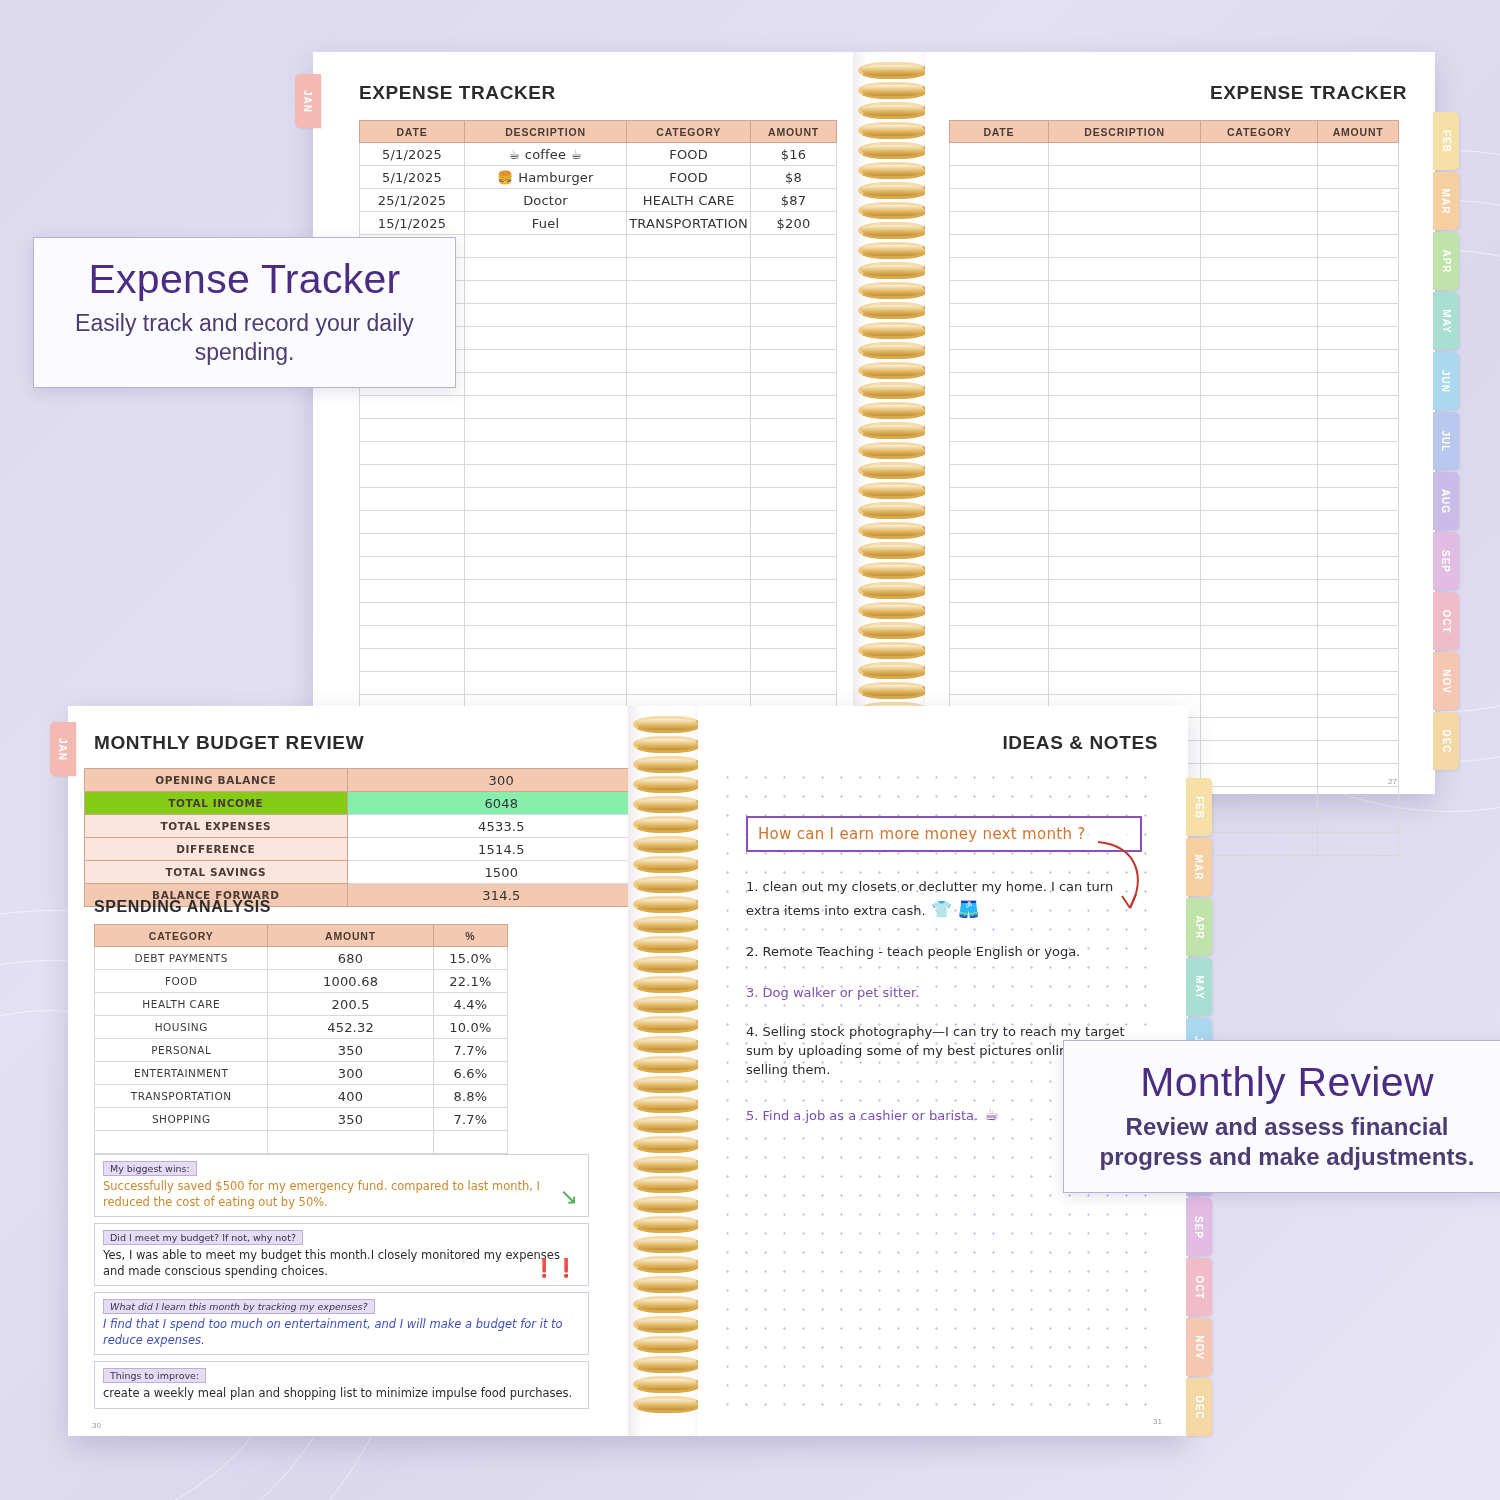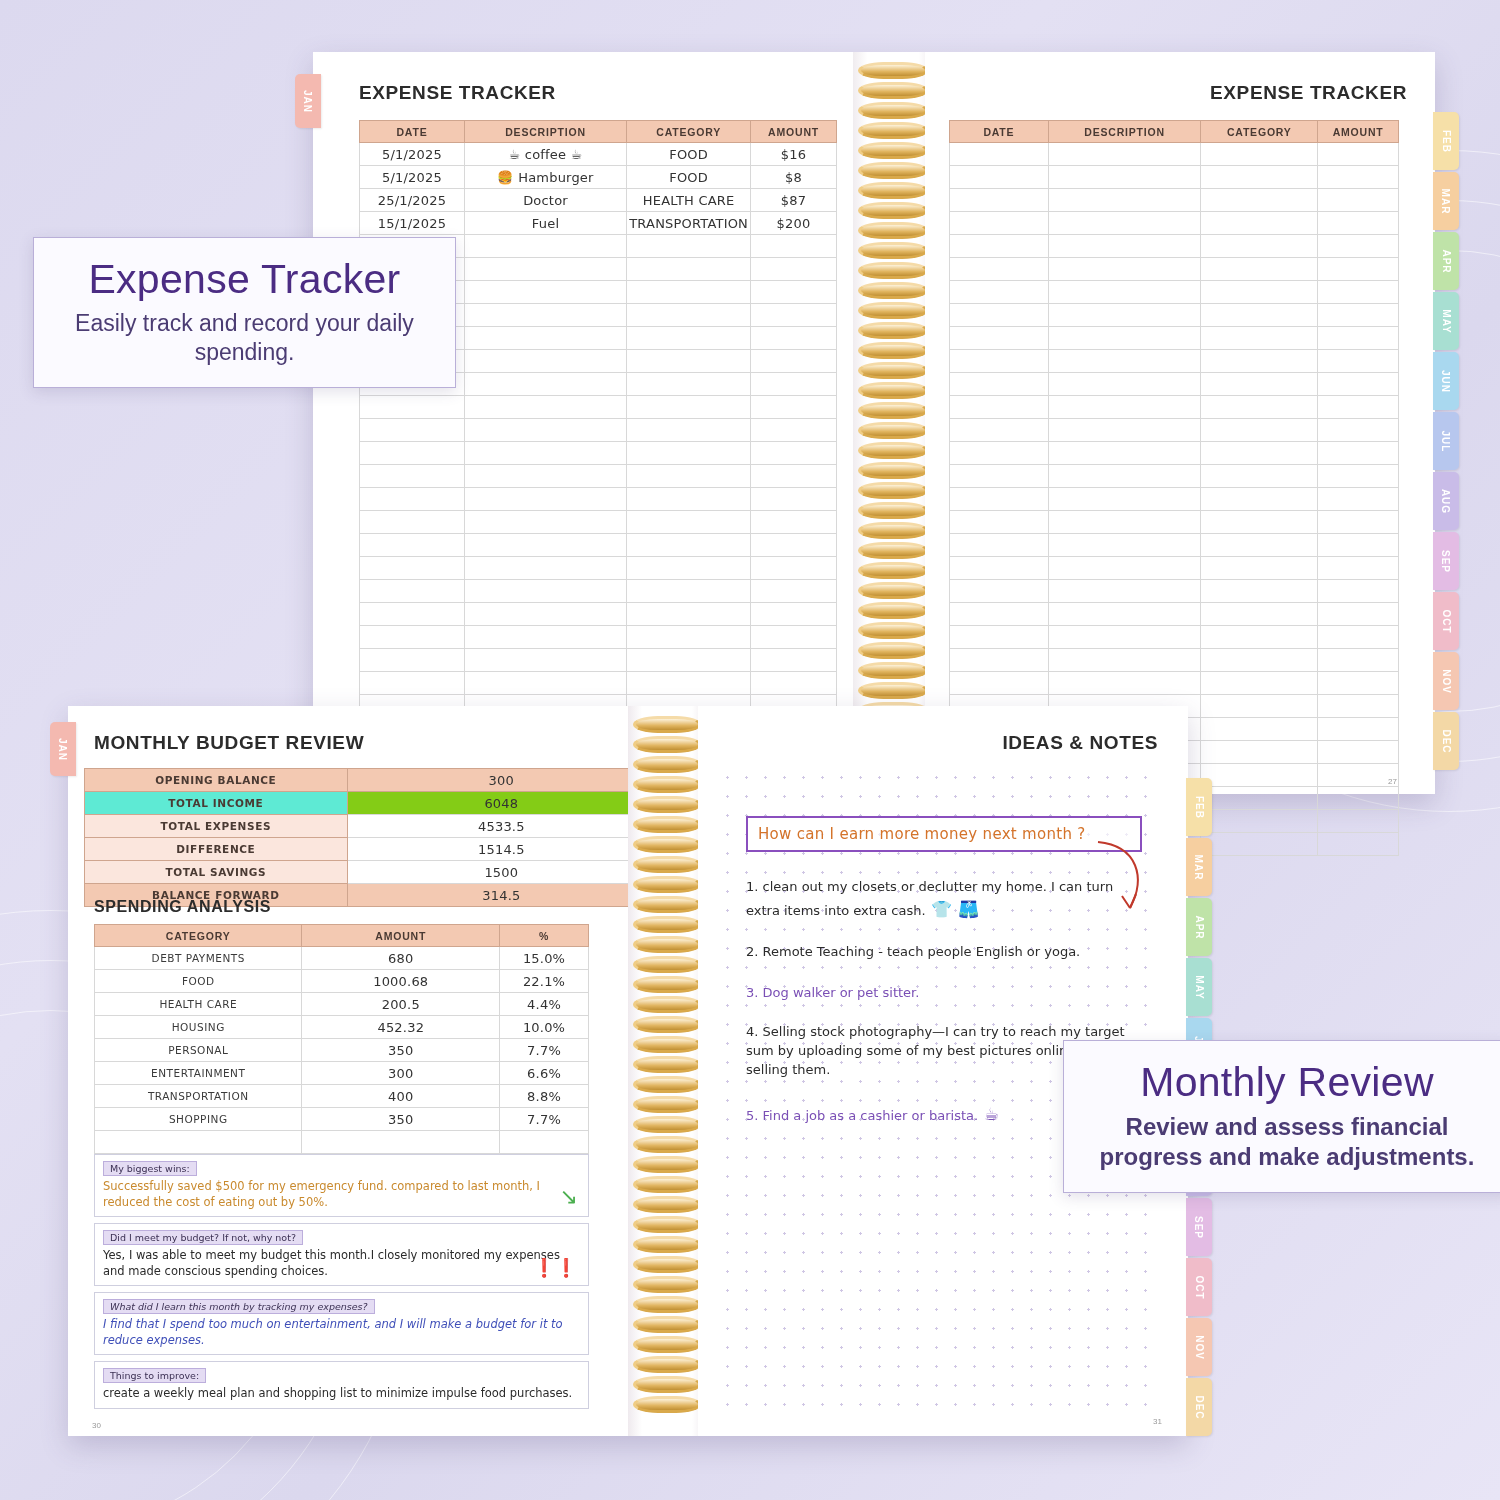--- a/index.html
+++ b/index.html
@@ -718,22 +718,22 @@
         <colgroup>
             <col style="width:46%">
             <col style="width:54%">
           </colgroup>
         <tbody id="budget-body">
             <tr>
               <td style="font-size: 10.5px; letter-spacing: 0.6px; font-weight: 600; color: rgb(74, 58, 51); background: rgb(243, 201, 178); border-color: rgb(207, 165, 142);">OPENING BALANCE</td>
               <td class="hand" style="background: rgb(243, 201, 178); border-color: rgb(207, 165, 142);">300</td>
             </tr>
             <tr>
-              <td style="font-size: 10.5px; letter-spacing: 0.6px; font-weight: 600; color: rgb(74, 58, 51); background: #5eead4; border-color: rgb(207, 165, 142);">TOTAL INCOME</td>
-              <td class="hand" style="background: #84cc16; border-color: rgb(216, 216, 216);">6048</td>
+              <td style="font-size: 10.5px; letter-spacing: 0.6px; font-weight: 600; color: rgb(74, 58, 51); background: #84cc16; border-color: rgb(207, 165, 142);">TOTAL INCOME</td>
+              <td class="hand" style="background: #86efac; border-color: rgb(216, 216, 216);">6048</td>
             </tr>
             <tr>
               <td style="font-size: 10.5px; letter-spacing: 0.6px; font-weight: 600; color: rgb(74, 58, 51); background: rgb(251, 230, 221); border-color: rgb(207, 165, 142);">TOTAL EXPENSES</td>
               <td class="hand" style="background: rgb(255, 255, 255); border-color: rgb(216, 216, 216);">4533.5</td>
             </tr>
             <tr>
               <td style="font-size: 10.5px; letter-spacing: 0.6px; font-weight: 600; color: rgb(74, 58, 51); background: rgb(251, 230, 221); border-color: rgb(207, 165, 142);">DIFFERENCE</td>
               <td class="hand" style="background: rgb(255, 255, 255); border-color: rgb(216, 216, 216);">1514.5</td>
             </tr>
             <tr>
@@ -741,21 +741,21 @@
               <td class="hand" style="background: rgb(255, 255, 255); border-color: rgb(216, 216, 216);">1500</td>
             </tr>
             <tr>
               <td style="font-size: 10.5px; letter-spacing: 0.6px; font-weight: 600; color: rgb(74, 58, 51); background: rgb(243, 201, 178); border-color: rgb(207, 165, 142);">BALANCE FORWARD</td>
               <td class="hand" style="background: rgb(243, 201, 178); border-color: rgb(207, 165, 142);">314.5</td>
             </tr>
           </tbody>
       </table>
     </div>
 
-    <div style="position:absolute; left:26px; top:192px; width:495px;">
+    <div style="position:absolute; left:26px; top:192px; width:414px;">
       <div class="sheet-title" style="font-size:16px; margin-bottom:8px;">SPENDING ANALYSIS</div>
       <table class="grid">
         <colgroup>
             <col style="width:42%">
             <col style="width:40%">
             <col style="width:18%">
           </colgroup>
         <thead>
           <tr>
             <th>CATEGORY</th>

